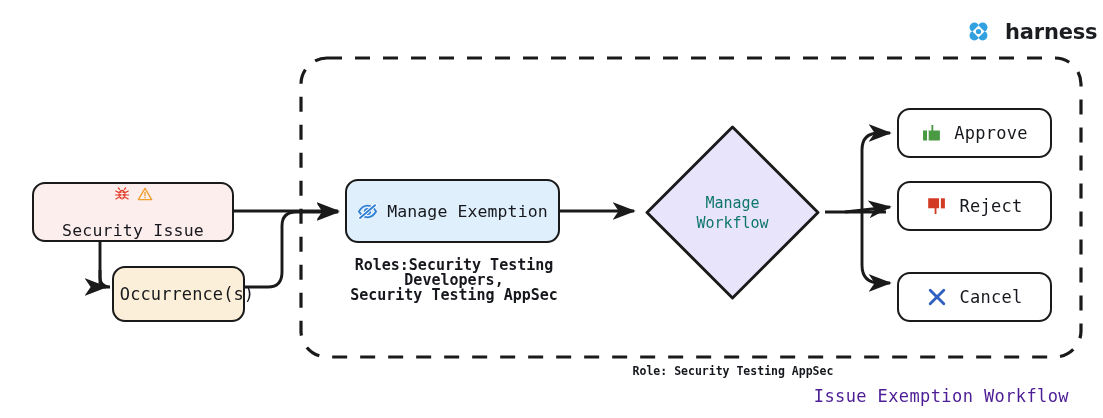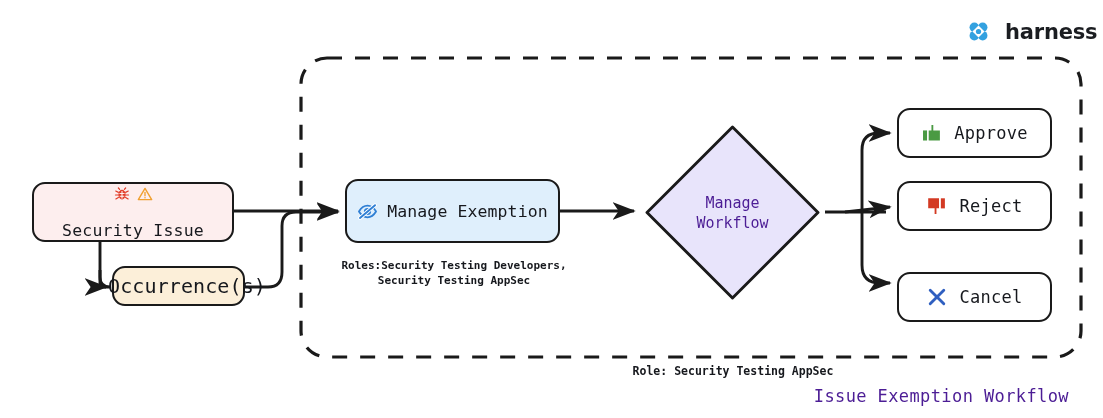--- a/index.html
+++ b/index.html
@@ -57,23 +57,23 @@
   #node-security-issue .label {
     font-size: 16.5px;
     letter-spacing: 0.2px;
     line-height: 18px;
   }
   
   #node-occurrences {
     left: 112px;
     top: 266px;
     width: 133px;
-    height: 40px;
+    height: 56px;
     background: #fcefd9;
-    font-size: 20px;
+    font-size: 17px;
     letter-spacing: 0.1px;
     padding-left: 17px;
   }
   
   #node-request-exemption {
     left: 345px;
     top: 179px;
     width: 215px;
     height: 64px;
     background: #dfeffc;
@@ -109,40 +109,40 @@
     left: 0;
     top: 0;
     width: 185px;
     height: 185px;
     display: flex;
     flex-direction: column;
     align-items: center;
     justify-content: center;
     font-family: "DejaVu Sans Mono", monospace;
     font-size: 15px;
-    color: #4c1d95;
+    color: #0f766e;
     line-height: 20px;
     text-align: center;
   }
   
   .caption {
     position: absolute;
     font-family: "DejaVu Sans Mono", monospace;
     font-weight: bold;
     color: #16181d;
     text-align: center;
     z-index: 3;
     line-height: 15px;
     white-space: pre-line;
   }
   #caption-roles {
     left: 340px;
     top: 258px;
     width: 228px;
-    font-size: 11px;
+    font-size: 15px;
   }
   #caption-role-manage {
     left: 617px;
     top: 316px;
     width: 232px;
     font-size: 11.5px;
     margin-top: 48px;
   }
   
   #diagram-title {

